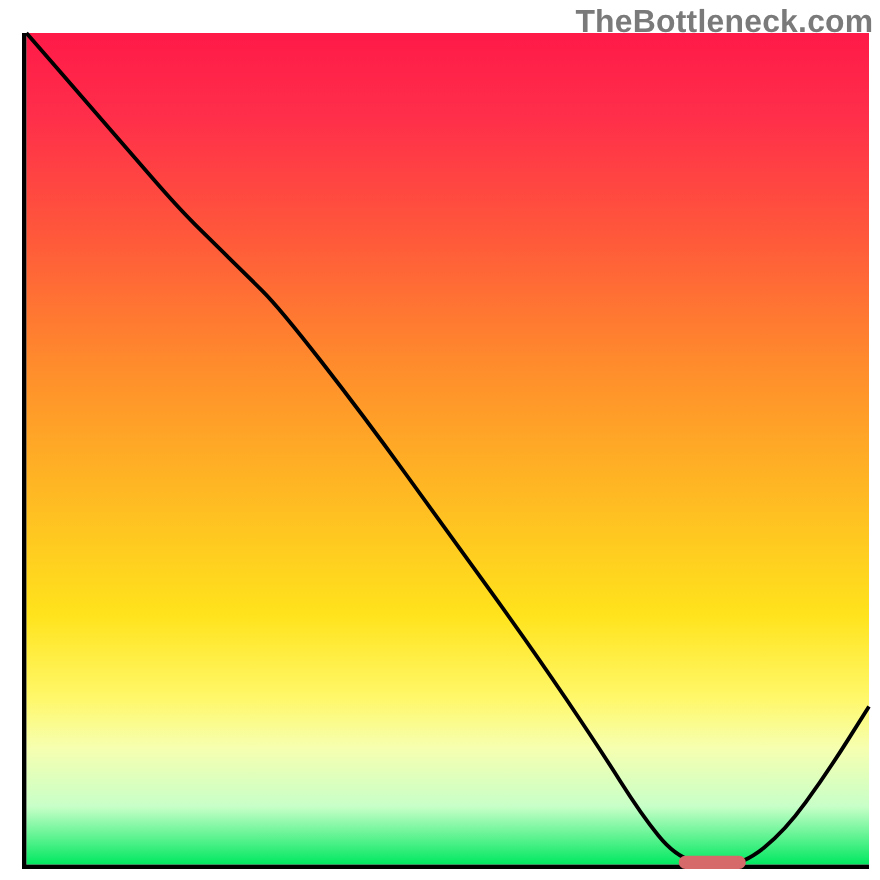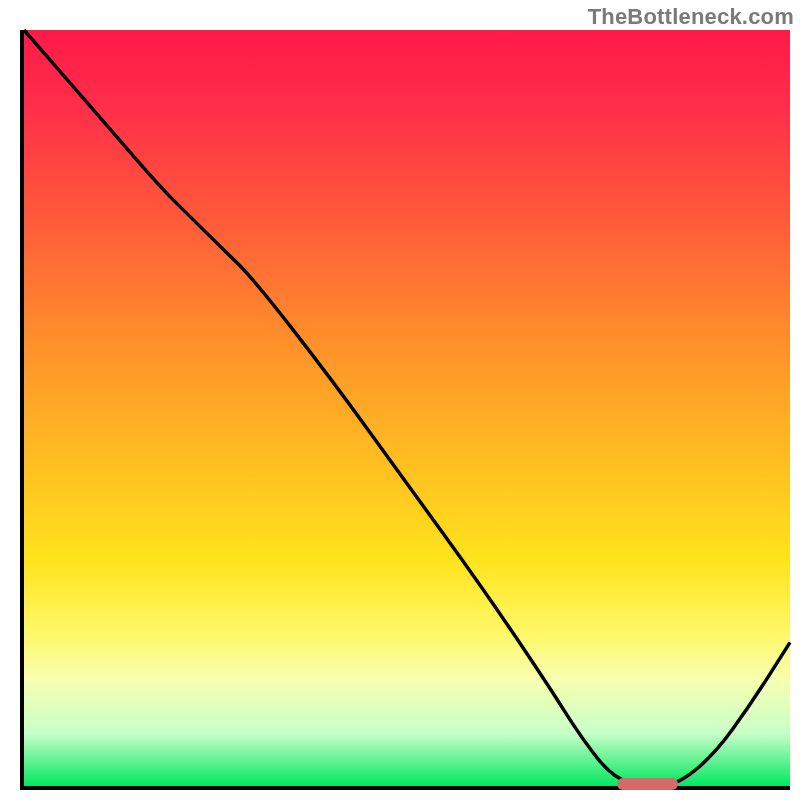--- a/index.html
+++ b/index.html
@@ -48,21 +48,21 @@
     position: absolute;
     height: 12px;
     background: #d66a6a;
     border-radius: 6px;
   }
   .attribution {
     position: absolute;
     top: 4px;
     right: 6px;
     font-family: Arial, Helvetica, sans-serif;
-    font-size: 22px;
+    font-size: 29px;
     font-weight: 600;
     color: #7a7a7a;
     letter-spacing: 0.2px;
   }
 </style>
 </head>
 <body>
 
 <div class="chart-container">
   <div class="attribution">TheBottleneck.com</div>

